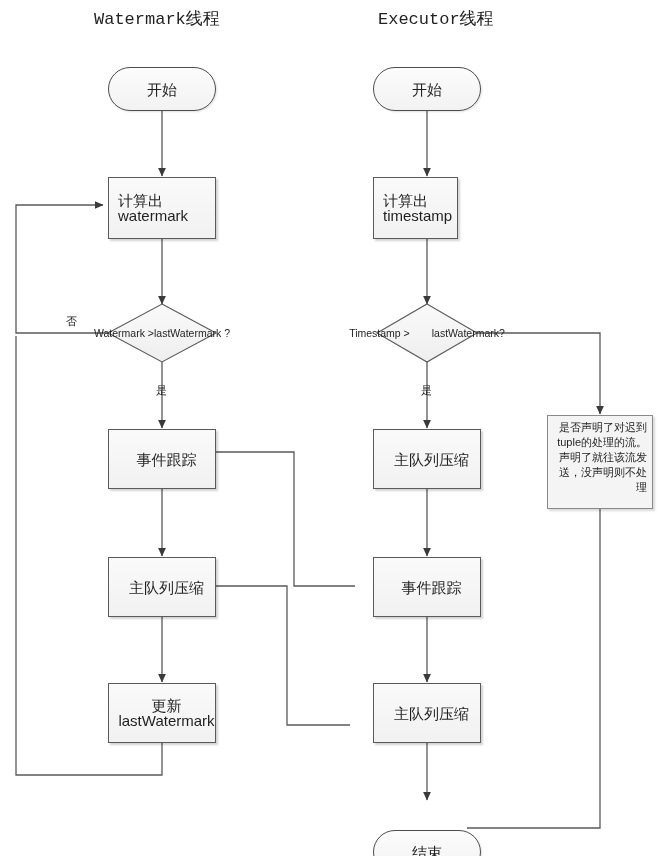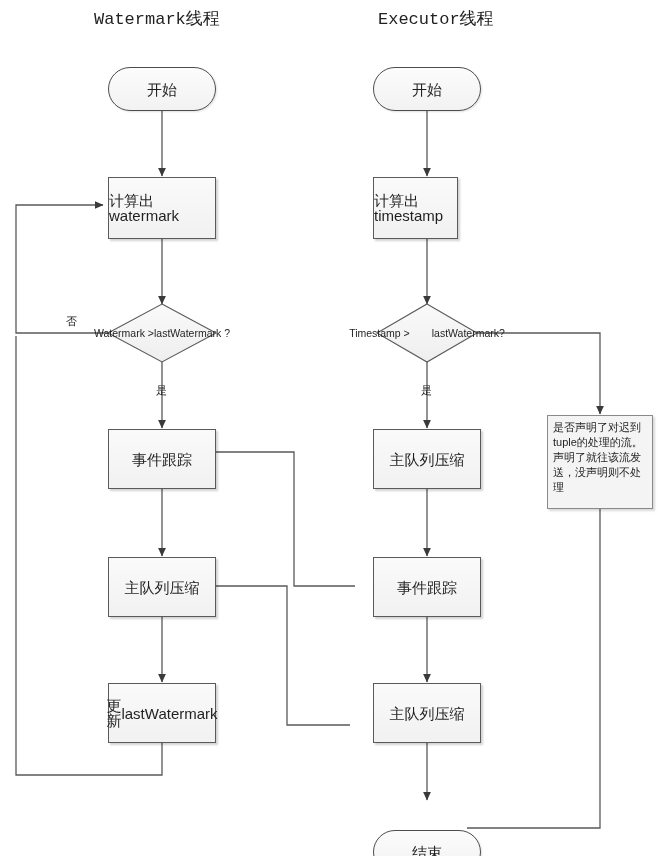--- a/index.html
+++ b/index.html
@@ -16,42 +16,43 @@
   }
   .node{
     position:absolute;box-sizing:border-box;
     display:flex;align-items:center;justify-content:center;
     font-size:15px;line-height:15px;color:#1f1f1f;
   }
   .proc{
     background:linear-gradient(180deg,#fafafa 0%,#f1f1f1 100%);
     border:1px solid #5a5a5a;
     box-shadow:2px 2px 2px rgba(0,0,0,0.18);
+    padding-left:9px;
   }
   .term{
     background:linear-gradient(180deg,#fcfcfc 0%,#f2f2f2 100%);
     border:1px solid #4d4d4d;border-radius:24px;
     box-shadow:1px 1px 2px rgba(0,0,0,0.12);
   }
   .note{
     background:#f4f4f4;border:1px solid #8a8a8a;
     box-shadow:2px 2px 2px rgba(0,0,0,0.15);
-    font-size:11px;line-height:15px;text-align:left;
+    font-size:11px;line-height:15px;text-align:right;
     padding:4px 5px;align-items:flex-start;
   }
   .diamond-label{
     position:absolute;display:flex;flex-direction:row;
     align-items:center;justify-content:center;
     font-size:10.5px;line-height:14px;color:#1f1f1f;
     white-space:nowrap;pointer-events:none;
   }
   .edge-label{
     position:absolute;font-size:11px;color:#1a1a1a;
   }
-  .twoline{}
+  .twoline{flex-direction:column;}
 </style>
 </head>
 <body>
 
 <svg id="canvas" viewBox="0 0 660 856">
   <defs>
     <marker id="arrow" markerWidth="9" markerHeight="9" refX="6.2" refY="3" orient="auto" markerUnits="strokeWidth">
       <path d="M0,0 L0,6 L6.6,3 z" fill="#3a3a3a"></path>
     </marker>
     <linearGradient id="boxgrad" x1="0" y1="0" x2="0" y2="1">

